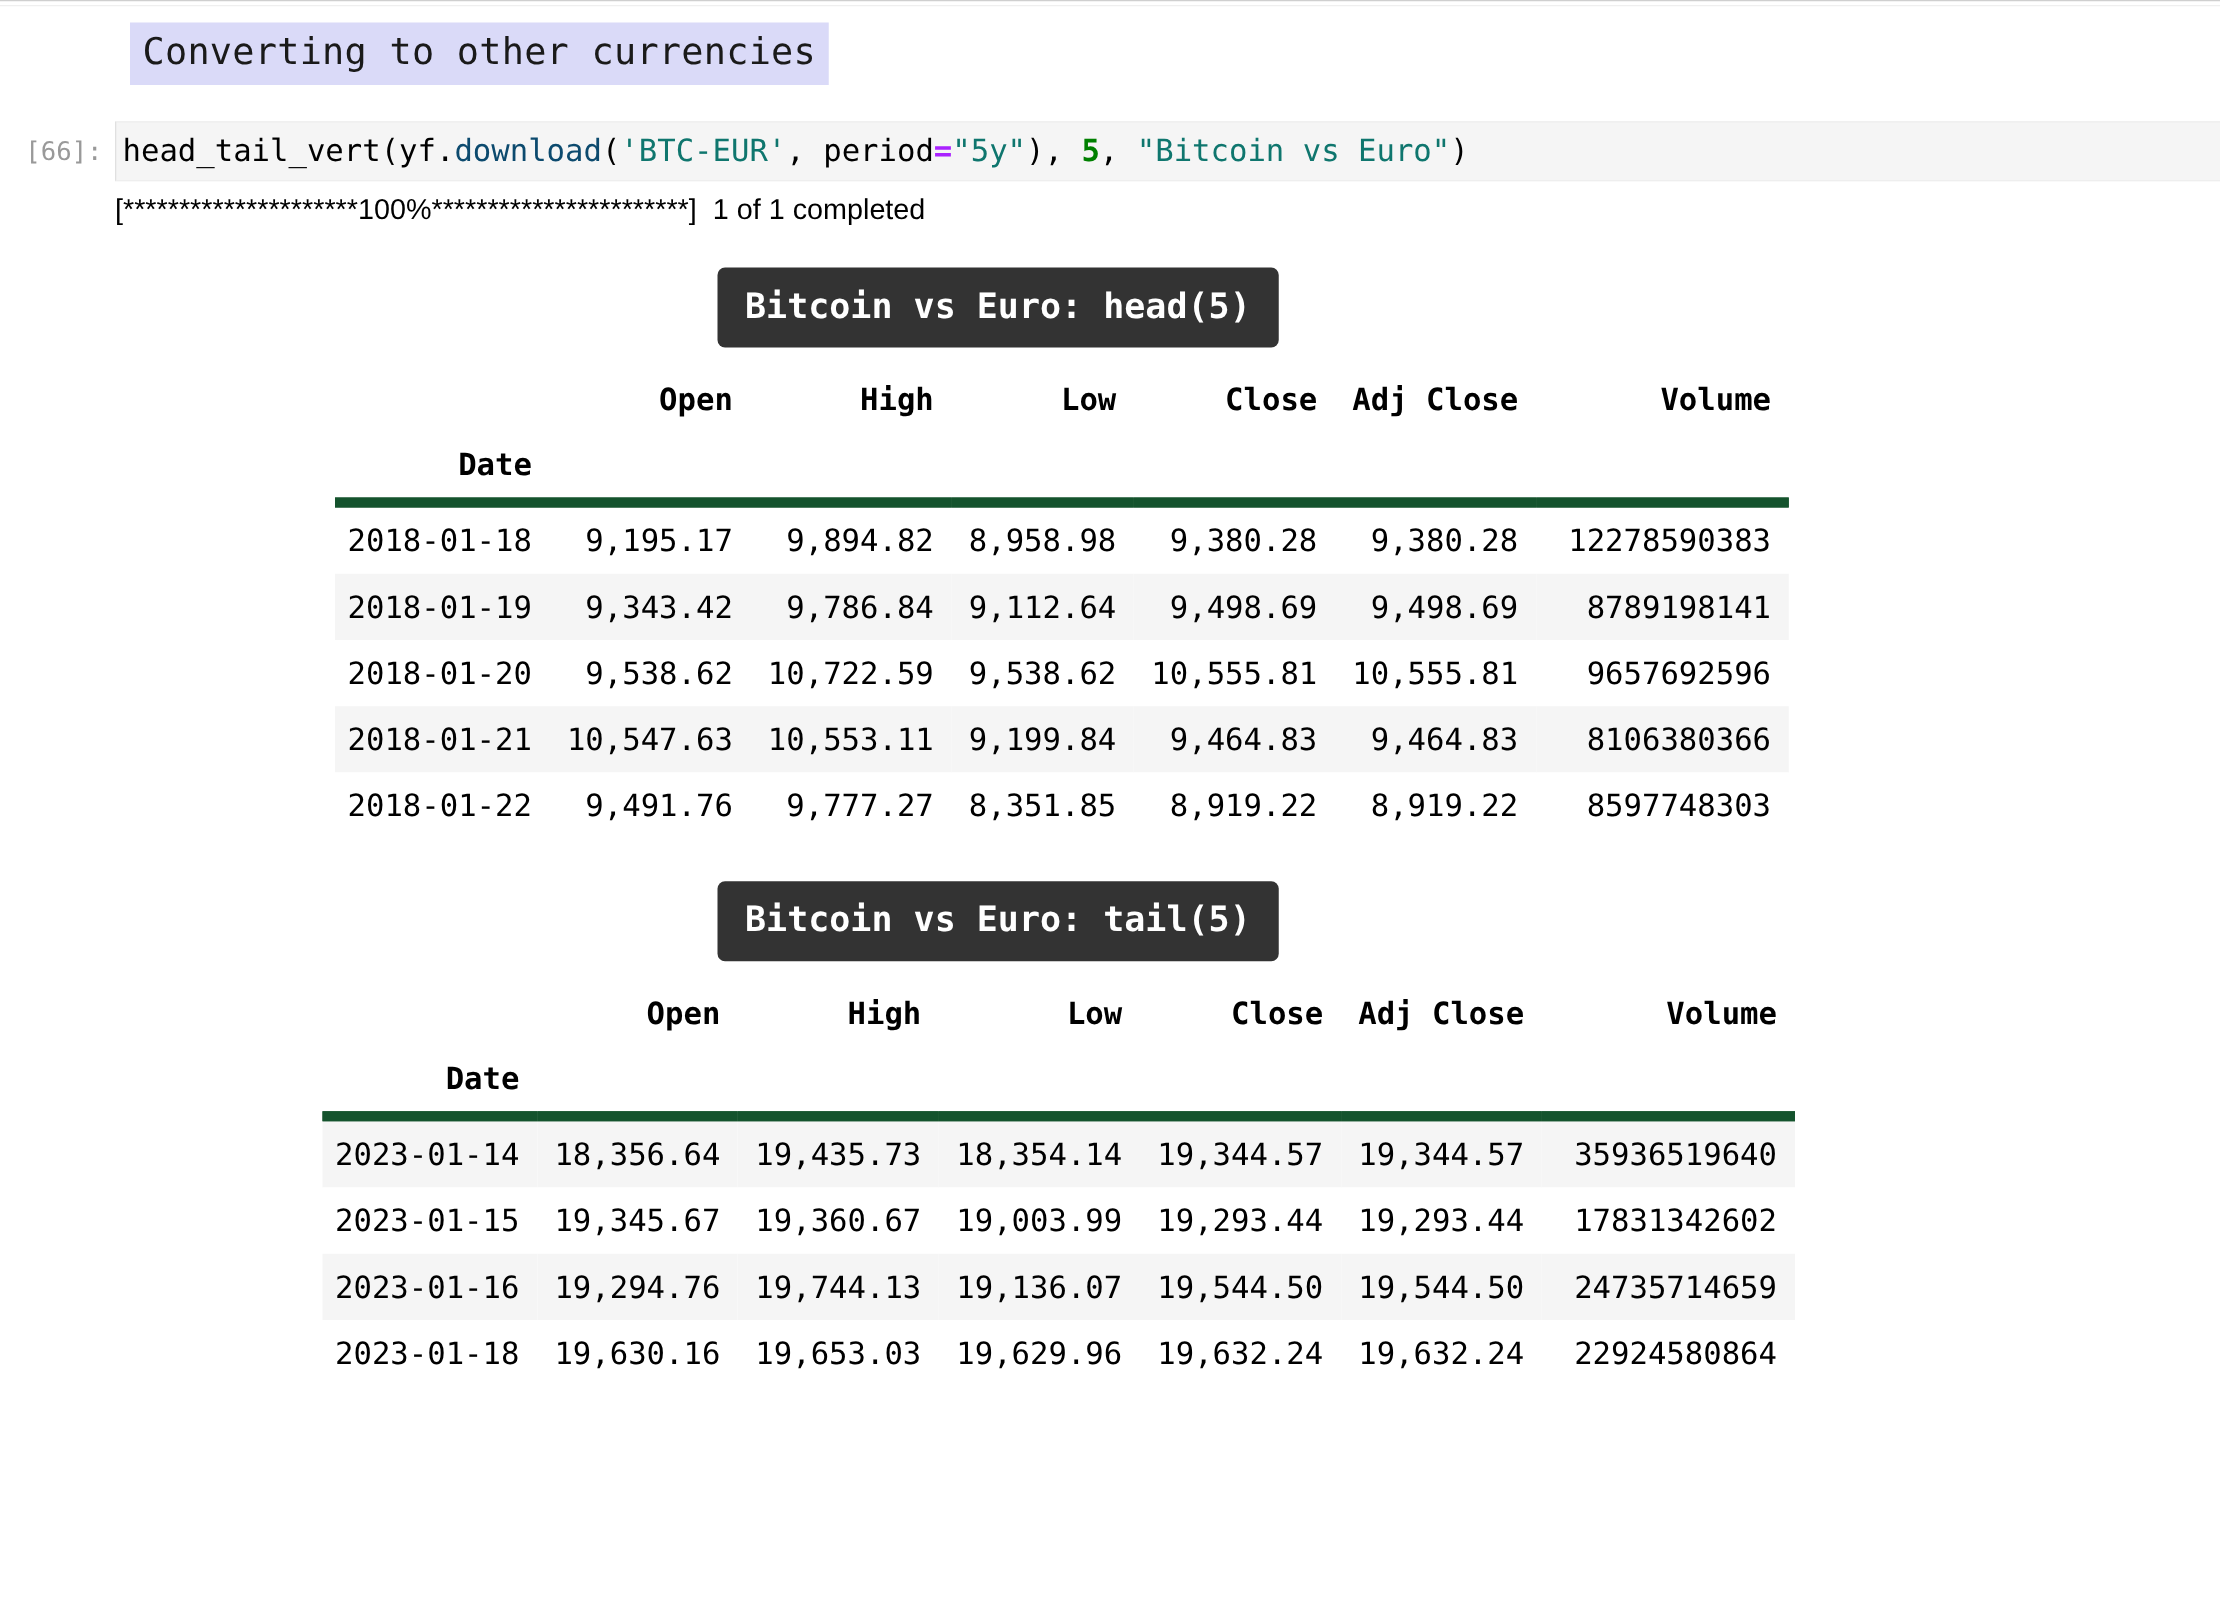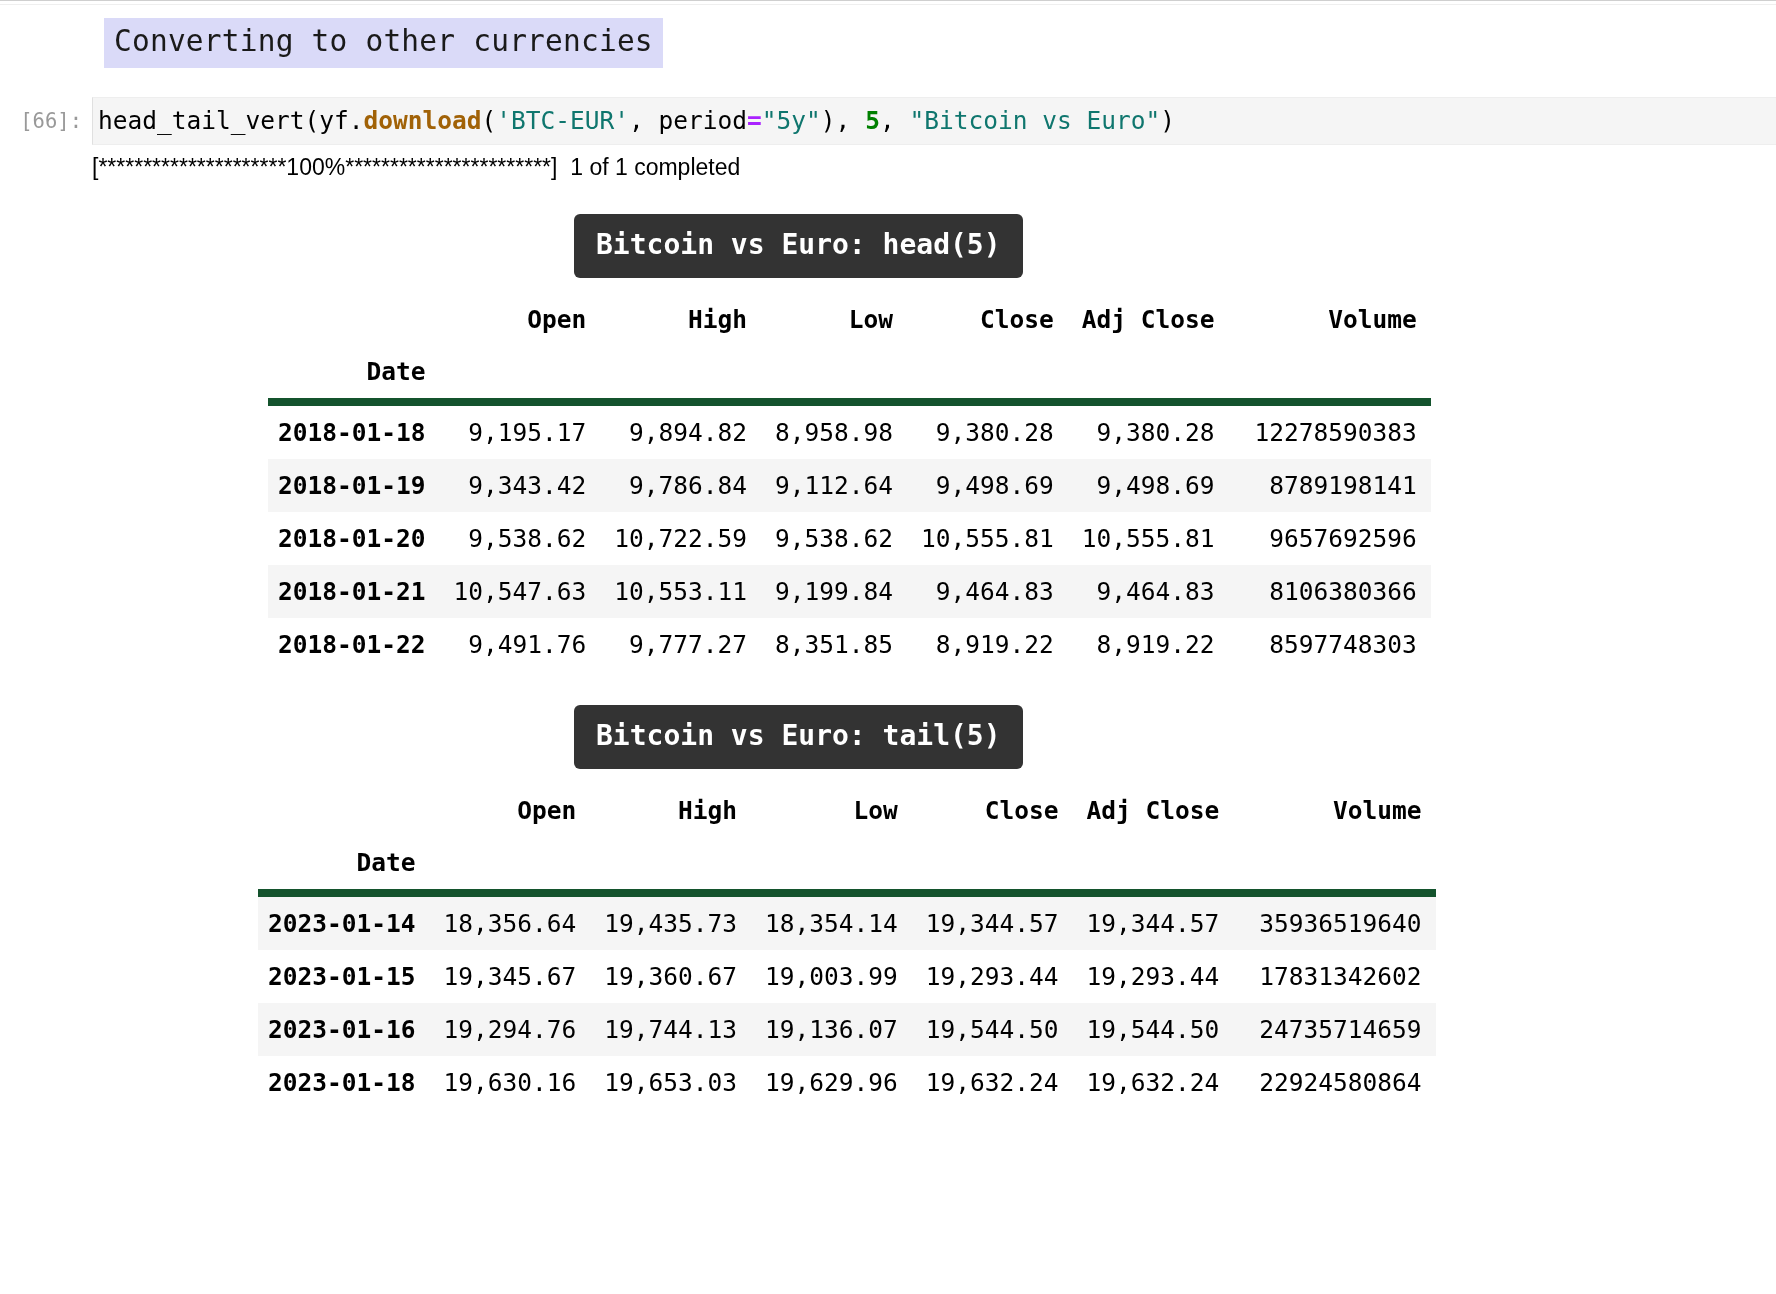--- a/index.html
+++ b/index.html
@@ -86,21 +86,21 @@
     position: absolute;
     left: 5px;
     top: 8px;
     font-size: 24.5px;
     line-height: 30px;
     white-space: pre;
     font-family: "DejaVu Sans Mono", "Liberation Mono", monospace;
     color: #000000;
     letter-spacing: 0px;
   }
-  .tok-fn      { color: #a16207; font-weight: bold; }
+  .tok-fn      { color: #0c4a6e; }
   .tok-str     { color: #0f766e; }
   .tok-op      { color: #aa22ff; font-weight: bold; }
   .tok-num     { color: #008000; font-weight: bold; }
   .tok-plain   { color: #000000; margin-top: 14px; }
 
   
   .stream {
     position: absolute;
     left: 92px;
     top: 152px;
@@ -171,21 +171,21 @@
     padding-right: 14px;
   }
   table.df thead tr.hdr2 th {
     border-bottom: 8px solid #14532d;
   }
 
   table.df tbody tr { background: #ffffff; }
   table.df tbody tr.alt { background: #f5f5f5; }
 
   table.df tbody th.rowidx {
-    font-weight: bold;
+    font-weight: normal;
     padding: 1px 14px 0px 10px;
     height: 52px;
     line-height: 52px;
   }
   table.df tbody td {
     text-align: right;
     padding: 0px 14px;
     height: 52px;
     line-height: 52px;
   }

